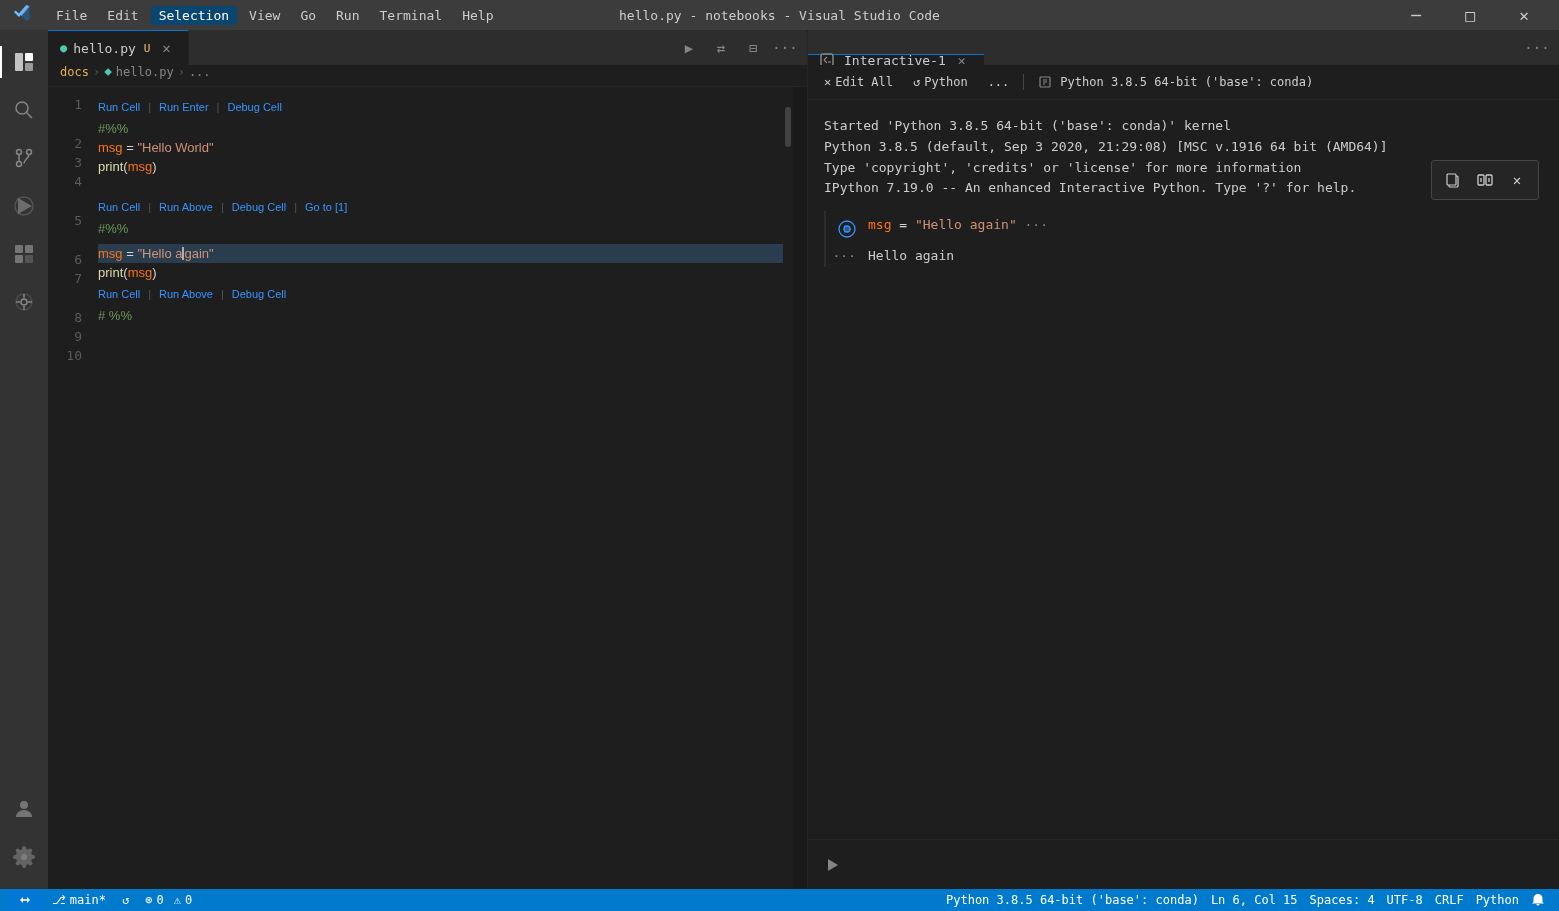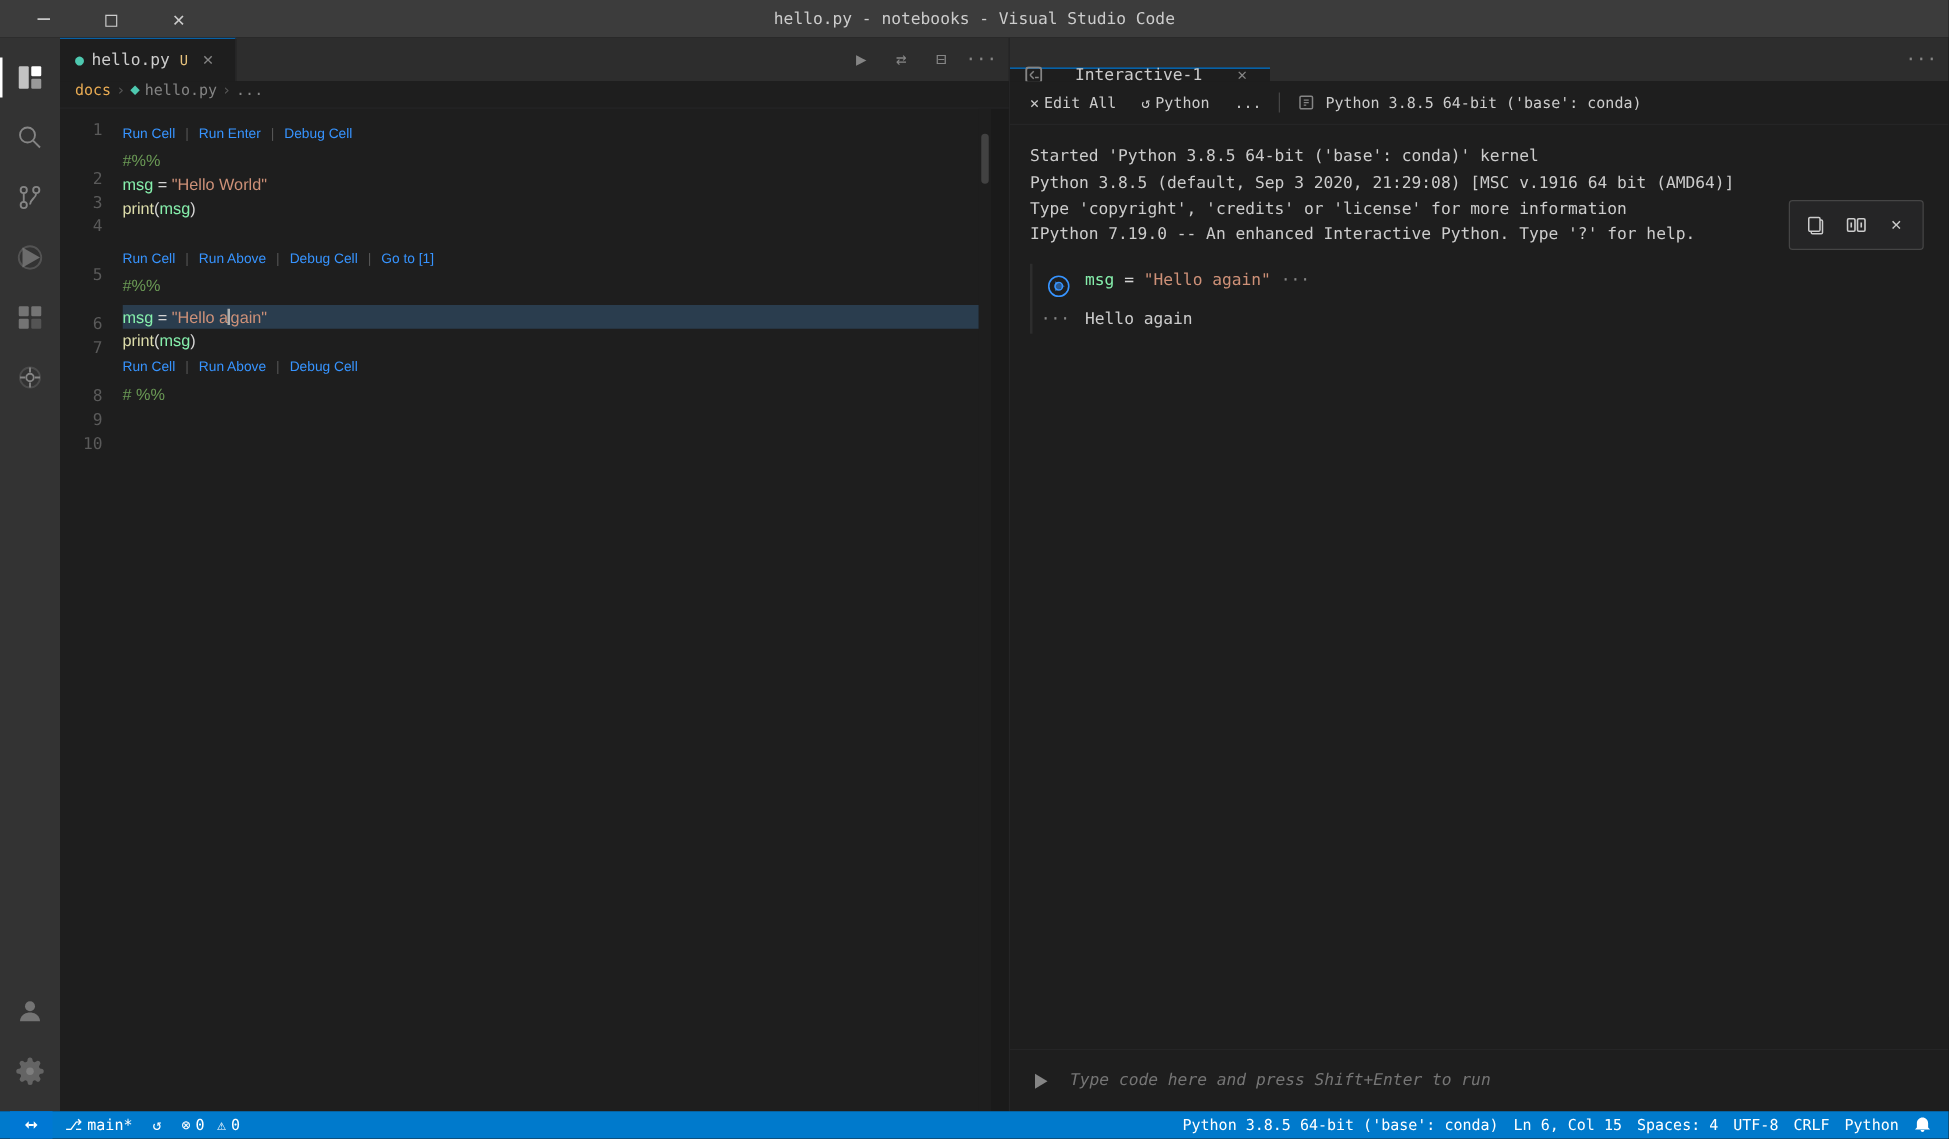--- a/index.html
+++ b/index.html
@@ -252,21 +252,21 @@
       margin: 2px 0;
     }
     .cell-action {
       color: #3794ff;
       cursor: pointer;
       font-size: 11px;
     }
     .cell-sep { color: #555; }
     .str { color: #ce9178; }
     .fn { color: #dcdcaa; }
-    .var { color: #86efac; }
+    .var { color: #f97316; }
     .comment { color: #6a9955; }
     .punct { color: #d4d4d4; }
     .op { color: #d4d4d4; }
     .cursor {
       display: inline-block;
       width: 2px;
       height: 13px;
       background: #aeafad;
       vertical-align: text-bottom;
       animation: blink 1s infinite;
@@ -283,21 +283,21 @@
     .panel-tabs {
       height: 35px;
       background: #2d2d2d;
       display: flex;
       align-items: stretch;
       flex-shrink: 0;
     }
     .panel-tab {
       display: flex;
       align-items: center;
-      gap: 22px;
+      gap: 6px;
       padding: 0 12px;
       font-size: 13px;
       cursor: pointer;
       color: #cccccc;
       margin-top: 24px;
     }
     .panel-tab.active {
       background: #1e1e1e;
       border-top: 1px solid #0078d4;
     }
@@ -510,20 +510,39 @@
       height: 40px;
       background: #424242;
       border-radius: 3px;
       margin-top: 20px;
     }
   </style>
 </head>
 <body>
 
 <div class="titlebar">
+  <div class="titlebar-left">
+    <span class="titlebar-logo">
+      <svg width="20" height="20" viewBox="0 0 20 20">
+        <path d="M14.5 2L7 10.5l-3.5-3L2 9l5 5 9-10.5z" fill="#75beff"></path>
+        <path d="M14.5 2l3 1.5v13l-3 1.5-7.5-7.5 7.5-8.5z" fill="#1a6fb5" opacity="0.5"></path>
+        <path d="M17.5 3.5L14.5 2 7 10.5l2.5 2.5z" fill="#75beff" opacity="0.8"></path>
+      </svg>
+    </span>
+    <div class="titlebar-menu">
+      <span class="titlebar-menu-item">File</span>
+      <span class="titlebar-menu-item">Edit</span>
+      <span class="titlebar-menu-item active">Selection</span>
+      <span class="titlebar-menu-item">View</span>
+      <span class="titlebar-menu-item">Go</span>
+      <span class="titlebar-menu-item">Run</span>
+      <span class="titlebar-menu-item">Terminal</span>
+      <span class="titlebar-menu-item">Help</span>
+    </div>
+  </div>
   <span class="titlebar-center">hello.py - notebooks - Visual Studio Code</span>
   <div class="titlebar-controls">
     <div class="titlebar-btn">─</div>
     <div class="titlebar-btn">□</div>
     <div class="titlebar-btn close">✕</div>
   </div>
 </div>
 
 <div class="main-area">
 
@@ -782,21 +801,20 @@
           </div>
         </div>
       </div>
 
       <div class="panel-input-area">
         <div class="panel-run-btn">
           <svg width="16" height="16" viewBox="0 0 16 16" fill="none">
             <polygon points="4,2 14,8 4,14" fill="#858585"></polygon>
           </svg>
         </div>
-        <input type="text" class="panel-input" placeholder="Type code here and press Shift+Enter to run" style="">
       </div>
     </div>
 
   </div>
 </div>
 
 <div class="status-bar">
   <div class="status-left">
     <div class="status-item" style="background:#0078d4;padding:0 10px;">
       <svg width="14" height="14" viewBox="0 0 14 14" fill="white">

